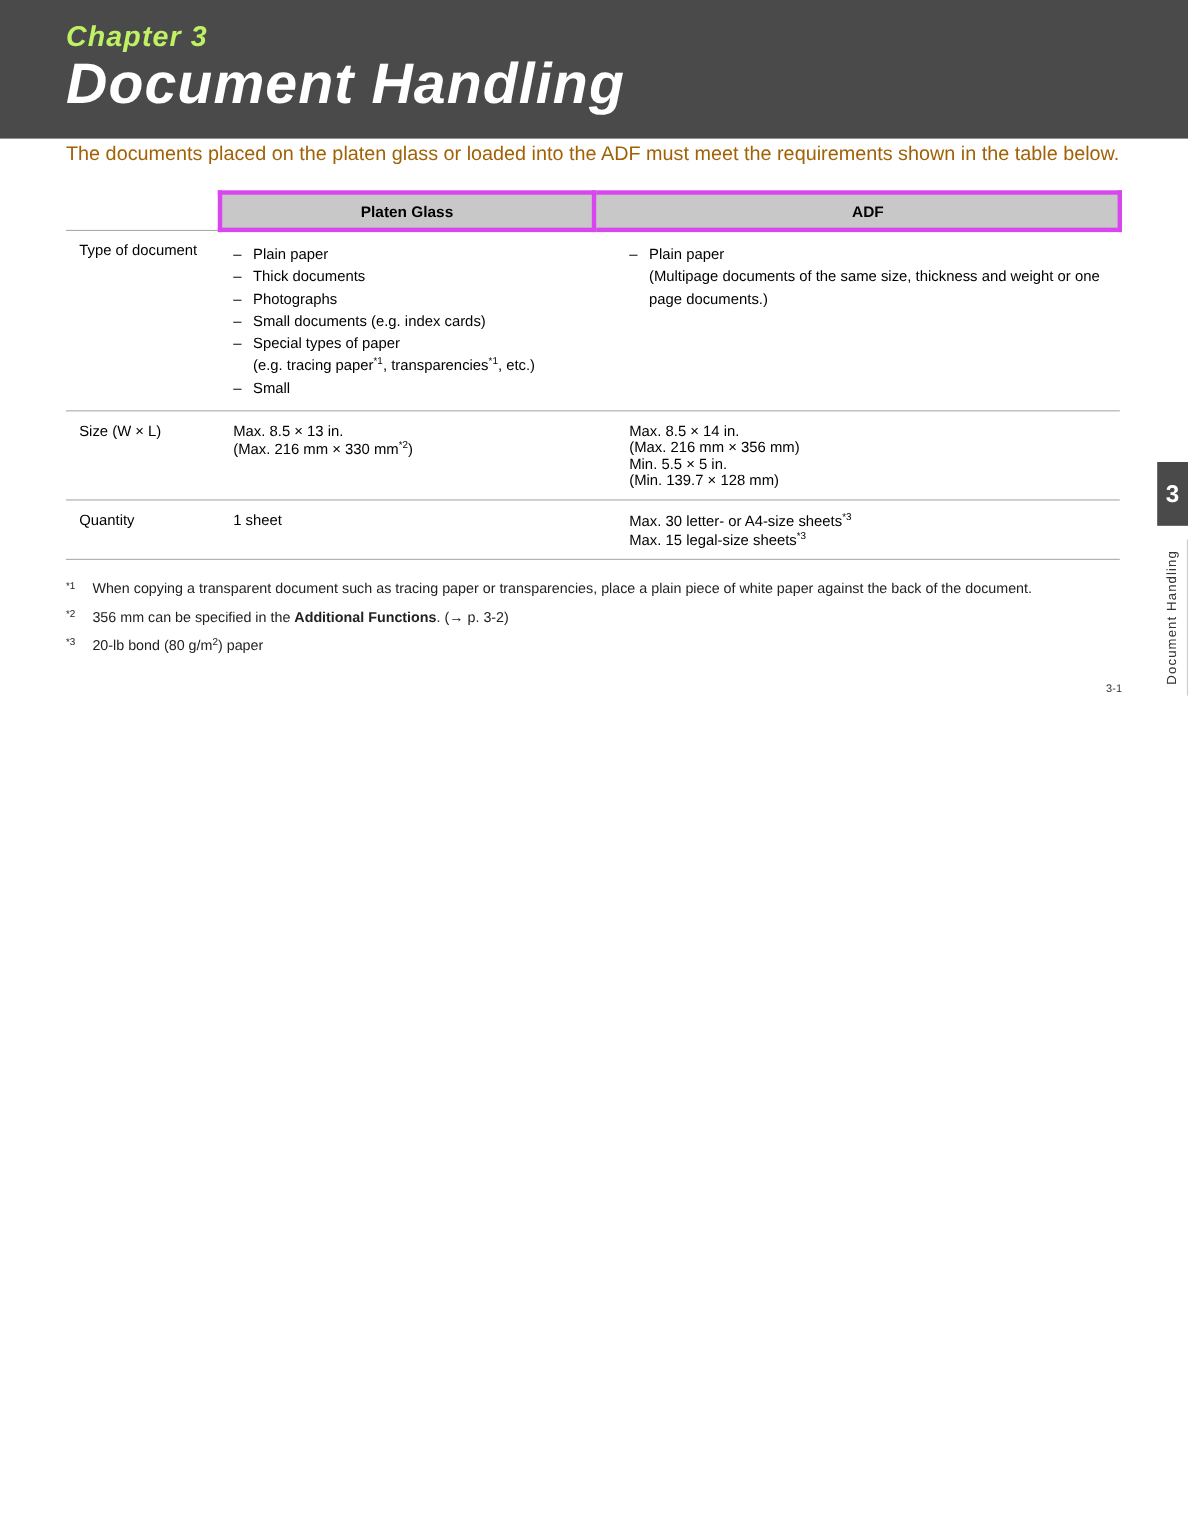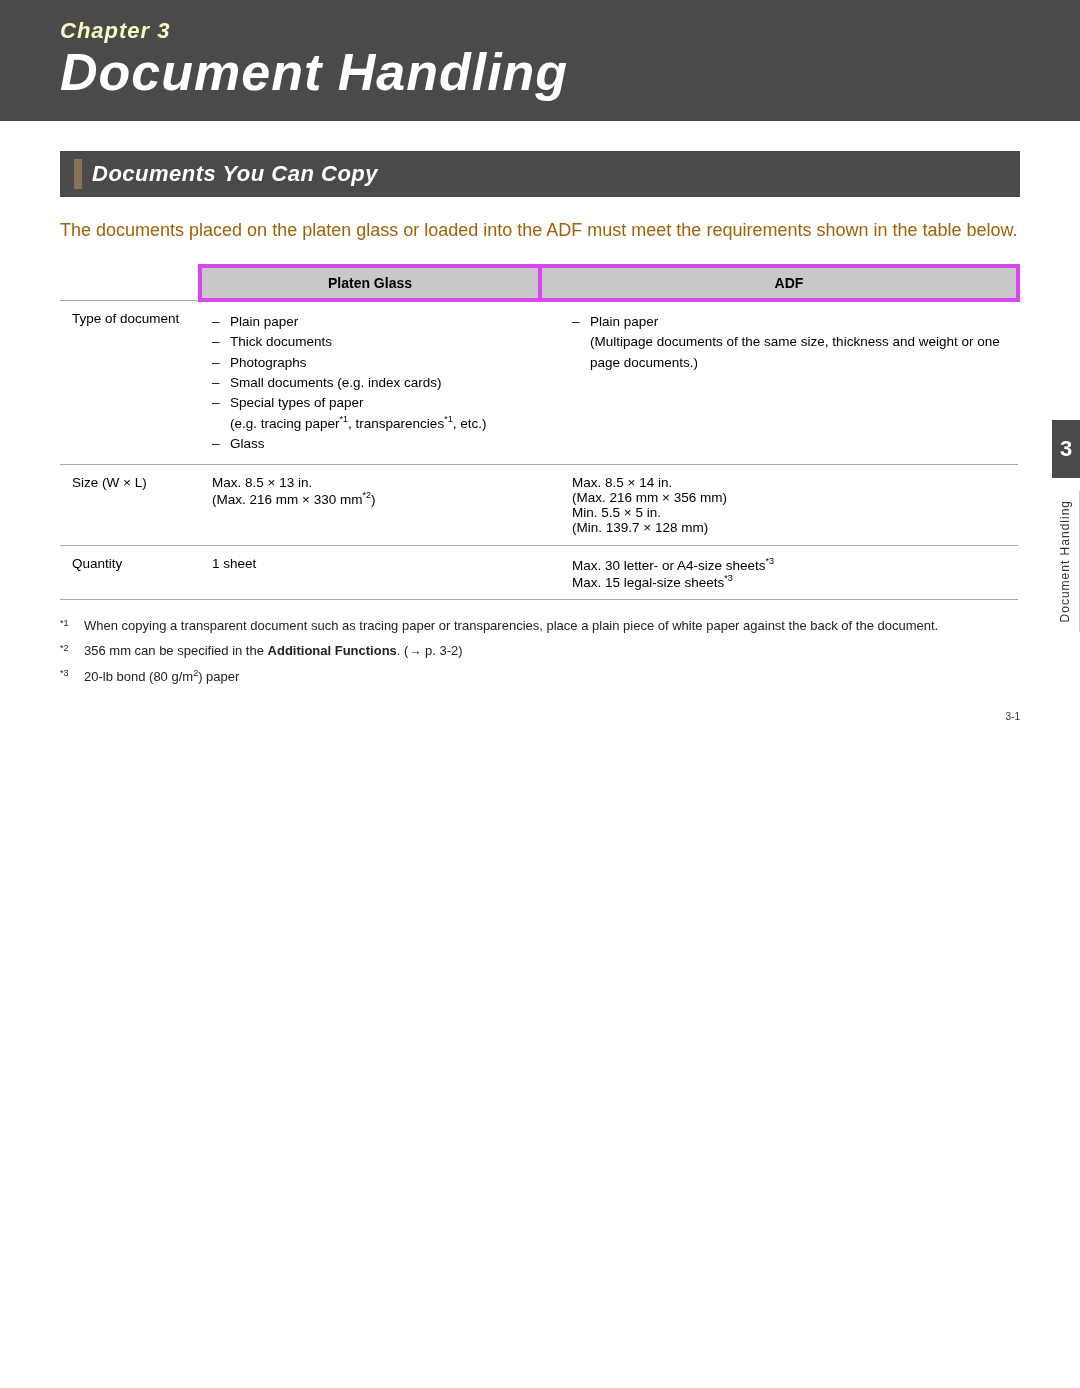--- a/index.html
+++ b/index.html
@@ -21,23 +21,23 @@
 
     
     .chapter-header {
       background: #4a4a4a;
       margin: 0 -60px;
       padding: 18px 60px 10px 60px;
       margin-bottom: 0;
     }
 
     .chapter-label {
-      font-size: 22px;
+      font-size: 26px;
       font-weight: bold;
-      color: #fef9c3;
+      color: #bef264;
       font-style: italic;
       letter-spacing: 1px;
     }
 
     .chapter-title {
       font-size: 52px;
       font-weight: 900;
       color: #fff;
       font-style: italic;
       letter-spacing: 1px;
@@ -206,24 +206,20 @@
 </head>
 <body>
 
 <div class="page-wrapper">
 
   <div class="chapter-header">
     <div class="chapter-label">Chapter 3</div>
     <div class="chapter-title">Document Handling</div>
   </div>
 
-  <div class="section-header">
-    <div class="section-header-bar"></div>
-    <div class="section-title">Documents You Can Copy</div>
-  </div>
 
   <p class="intro-text">The documents placed on the platen glass or loaded into the ADF must meet the requirements shown in the table below.</p>
 
   <table>
     <thead>
       <tr>
         <th style="background:#fff; border:none; border-bottom:1px solid #aaa;"></th>
         <th class="col-platen">Platen Glass</th>
         <th class="col-adf">ADF</th>
       </tr>
@@ -249,21 +245,21 @@
               <span class="list-dash">–</span>
               <span>Small documents (e.g. index cards)</span>
             </div>
           <div class="list-item">
               <span class="list-dash">–</span>
               <span>Special types of paper</span>
             </div>
           <div class="list-indent">(e.g. tracing paper<sup>*1</sup>, transparencies<sup>*1</sup>, etc.)</div>
           <div class="list-item">
               <span class="list-dash">–</span>
-              <span>Glass</span>
+              <span>Small</span>
             </div>
         </td>
         <td class="col-adf">
           <div class="list-item">
               <span class="list-dash">–</span>
               <span>Plain paper</span>
             </div>
           <div style="padding-left:18px; line-height:1.5;">(Multipage documents of the same size, thickness and weight or one page documents.)</div>
         </td>
       </tr>

